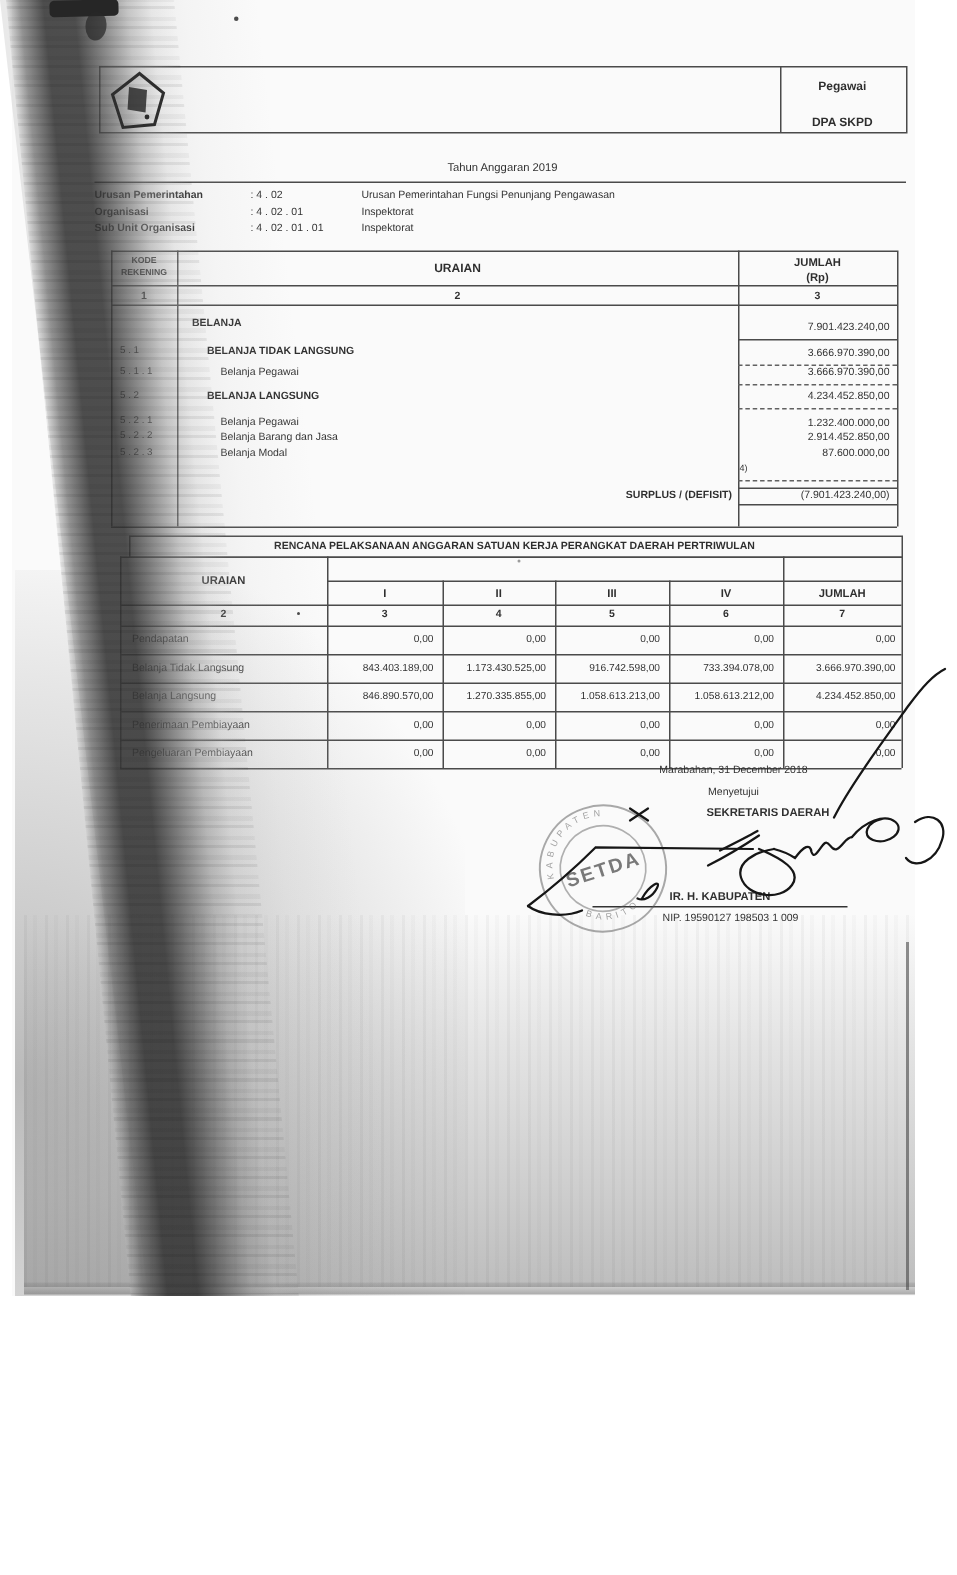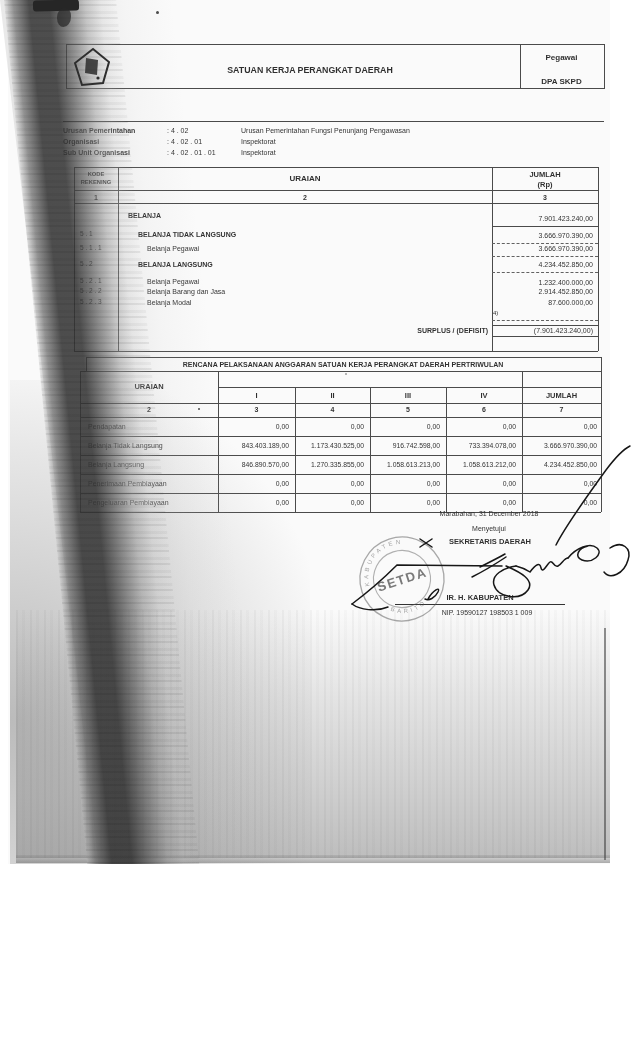--- a/index.html
+++ b/index.html
@@ -56,30 +56,30 @@
   svg{position:absolute;z-index:6;pointer-events:none;}
   svg text{font-family:"Liberation Sans","DejaVu Sans",sans-serif;}
 </style>
 </head>
 <body>
 
 <div id="page">
 
   <div class="box" style="left:66px;top:44px;width:537px;height:43px;"></div>
   <div class="vline" style="left:520px;top:44px;height:44px;"></div>
-  <div class="txt b f88 c" style="left:110px;top:65px;width:400px;">SATUAN KERJA PERANGKAT DAERAH</div>
   <div class="txt b f8 c" style="left:520px;top:53px;width:83px;">Pegawai</div>
   <div class="txt b f8 c" style="left:520px;top:77px;width:83px;">DPA SKPD</div>
 
   <svg style="left:70px;top:45px;" width="44" height="46" viewBox="0 0 44 46">
     <polygon points="23,4 39,17 33,38 12,40 5,18" fill="none" stroke="#2e2e2e" stroke-width="2"></polygon>
     <path d="M 16 13 L 28 15 L 27 30 L 15 28 Z" fill="#2b2b2b" opacity="0.85"></path>
     <circle cx="28" cy="33" r="1.6" fill="#2b2b2b"></circle>
   </svg>
 
+  <div class="txt f75 c" style="left:66px;top:107px;width:538px;">Tahun Anggaran 2019</div>
   <div class="hline" style="left:63px;top:121px;width:541px;border-top-width:1.5px;"></div>
 
   <div class="txt b f7" style="left:63px;top:126px;">Urusan Pemerintahan</div>
   <div class="txt f7" style="left:167px;top:126px;">: 4 . 02</div>
   <div class="txt f7" style="left:241px;top:126px;">Urusan Pemerintahan Fungsi Penunjang Pengawasan</div>
   <div class="txt b f7" style="left:63px;top:137px;">Organisasi</div>
   <div class="txt f7" style="left:167px;top:137px;">: 4 . 02 . 01</div>
   <div class="txt f7" style="left:241px;top:137px;">Inspektorat</div>
   <div class="txt b f7" style="left:63px;top:148px;">Sub Unit Organisasi</div>
   <div class="txt f7" style="left:167px;top:148px;">: 4 . 02 . 01 . 01</div>
@@ -202,21 +202,21 @@
 
   <div class="txt f7" style="left:88px;top:498px;">Pengeluaran Pembiayaan</div>
   <div class="txt f68 r" style="left:218px;top:499px;width:71px;">0,00</div>
   <div class="txt f68 r" style="left:295px;top:499px;width:69px;">0,00</div>
   <div class="txt f68 r" style="left:370px;top:499px;width:70px;">0,00</div>
   <div class="txt f68 r" style="left:446px;top:499px;width:70px;">0,00</div>
   <div class="txt f68 r" style="left:522px;top:499px;width:75px;">0,00</div>
 
   <div class="txt f7 c" style="left:409px;top:509px;width:160px;">Marabahan, 31 December 2018</div>
   <div class="txt f7 c" style="left:409px;top:524px;width:160px;">Menyetujui</div>
-  <div class="txt b f75 c" style="left:409px;top:537px;width:162px;">SEKRETARIS DAERAH</div>
+  <div class="txt b f75 c" style="left:431px;top:537px;width:162px;">SEKRETARIS DAERAH</div>
   <div class="txt b f75 c" style="left:395px;top:593px;width:170px;">IR. H. KABUPATEN</div>
   <div class="hline" style="left:395px;top:604px;width:170px;border-top-color:#222;"></div>
   <div class="txt f7 c" style="left:402px;top:608px;width:170px;">NIP. 19590127 198503 1 009</div>
 
   <svg style="left:0;top:0;" width="638" height="1050" viewBox="0 0 638 1050">
     <defs>
       <path id="arcTop" d="M 370 585 A 33 33 0 1 1 434 585" fill="none"></path>
       <path id="arcBot" d="M 372 590 A 31 31 0 0 0 432 590" fill="none"></path>
     </defs>
     <g transform="rotate(-18 402 579)">

